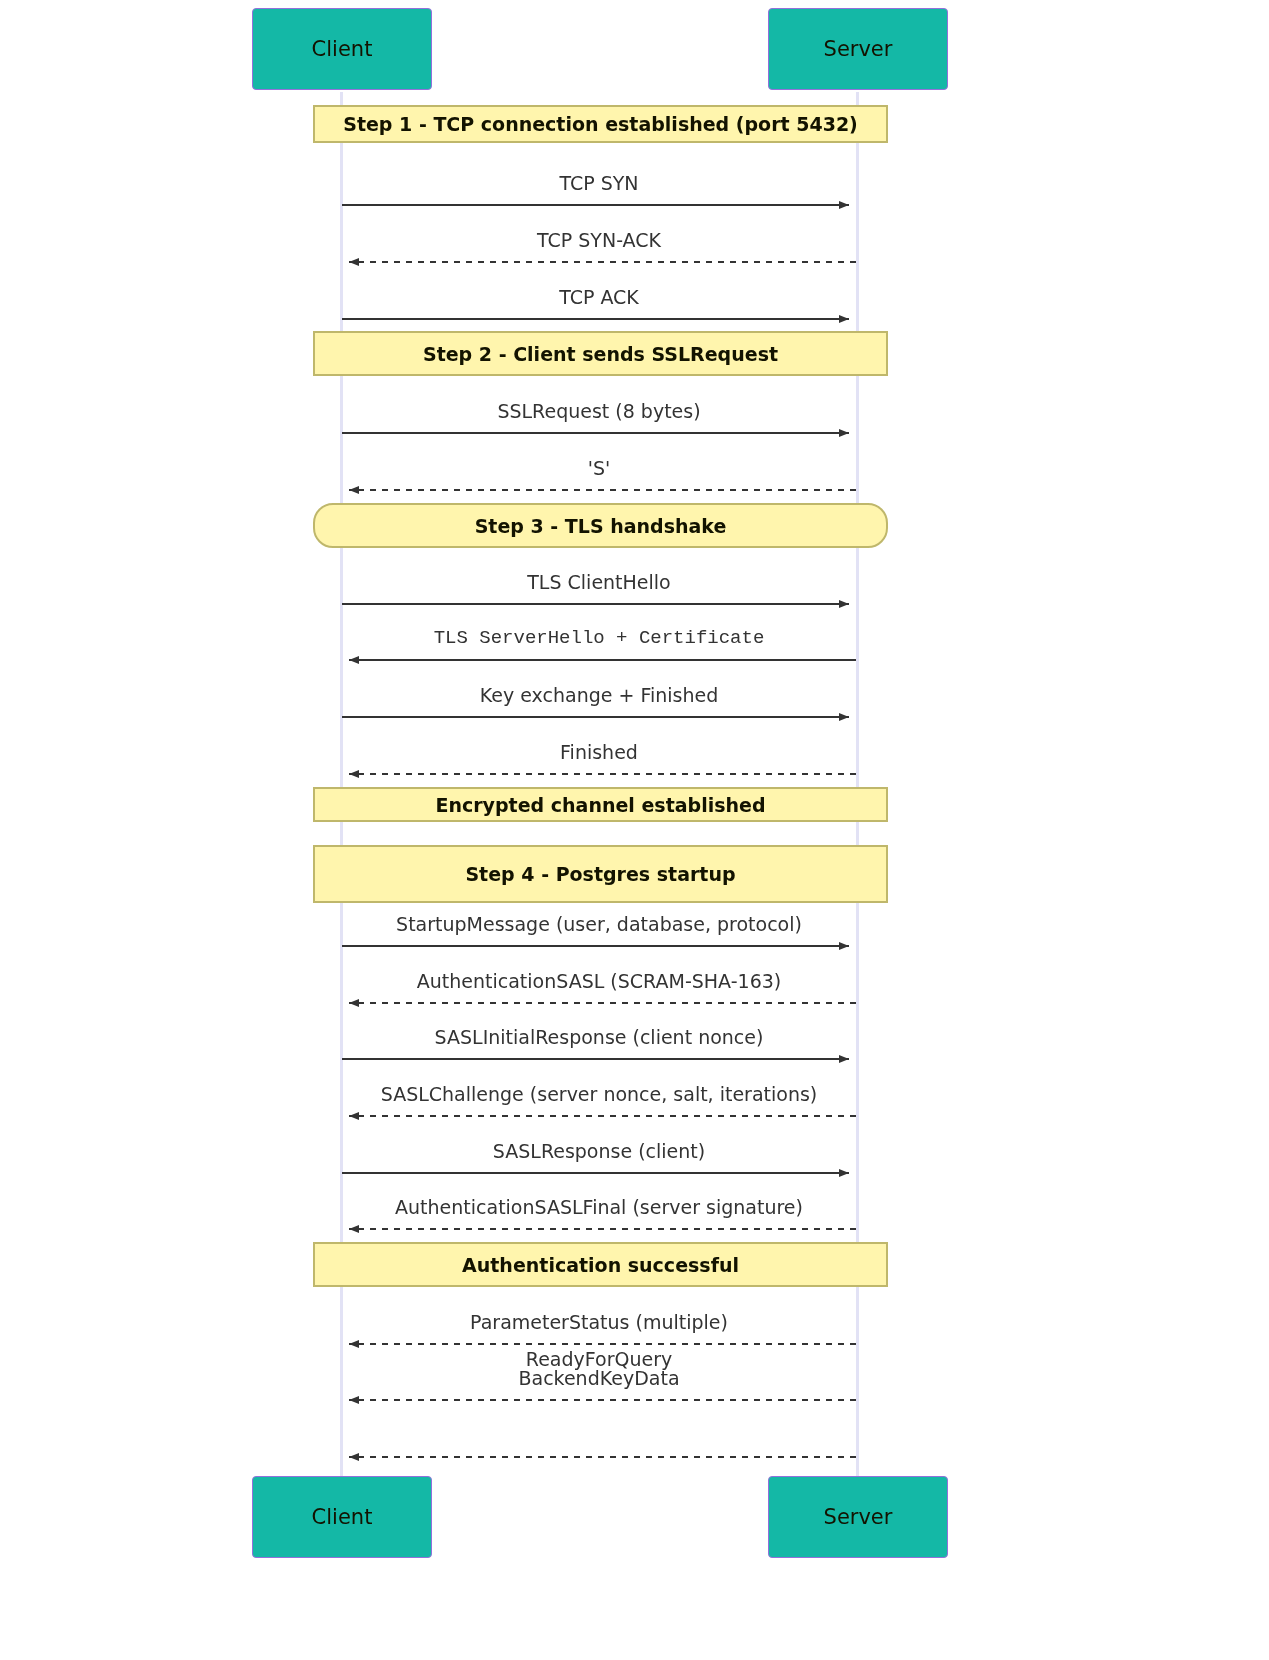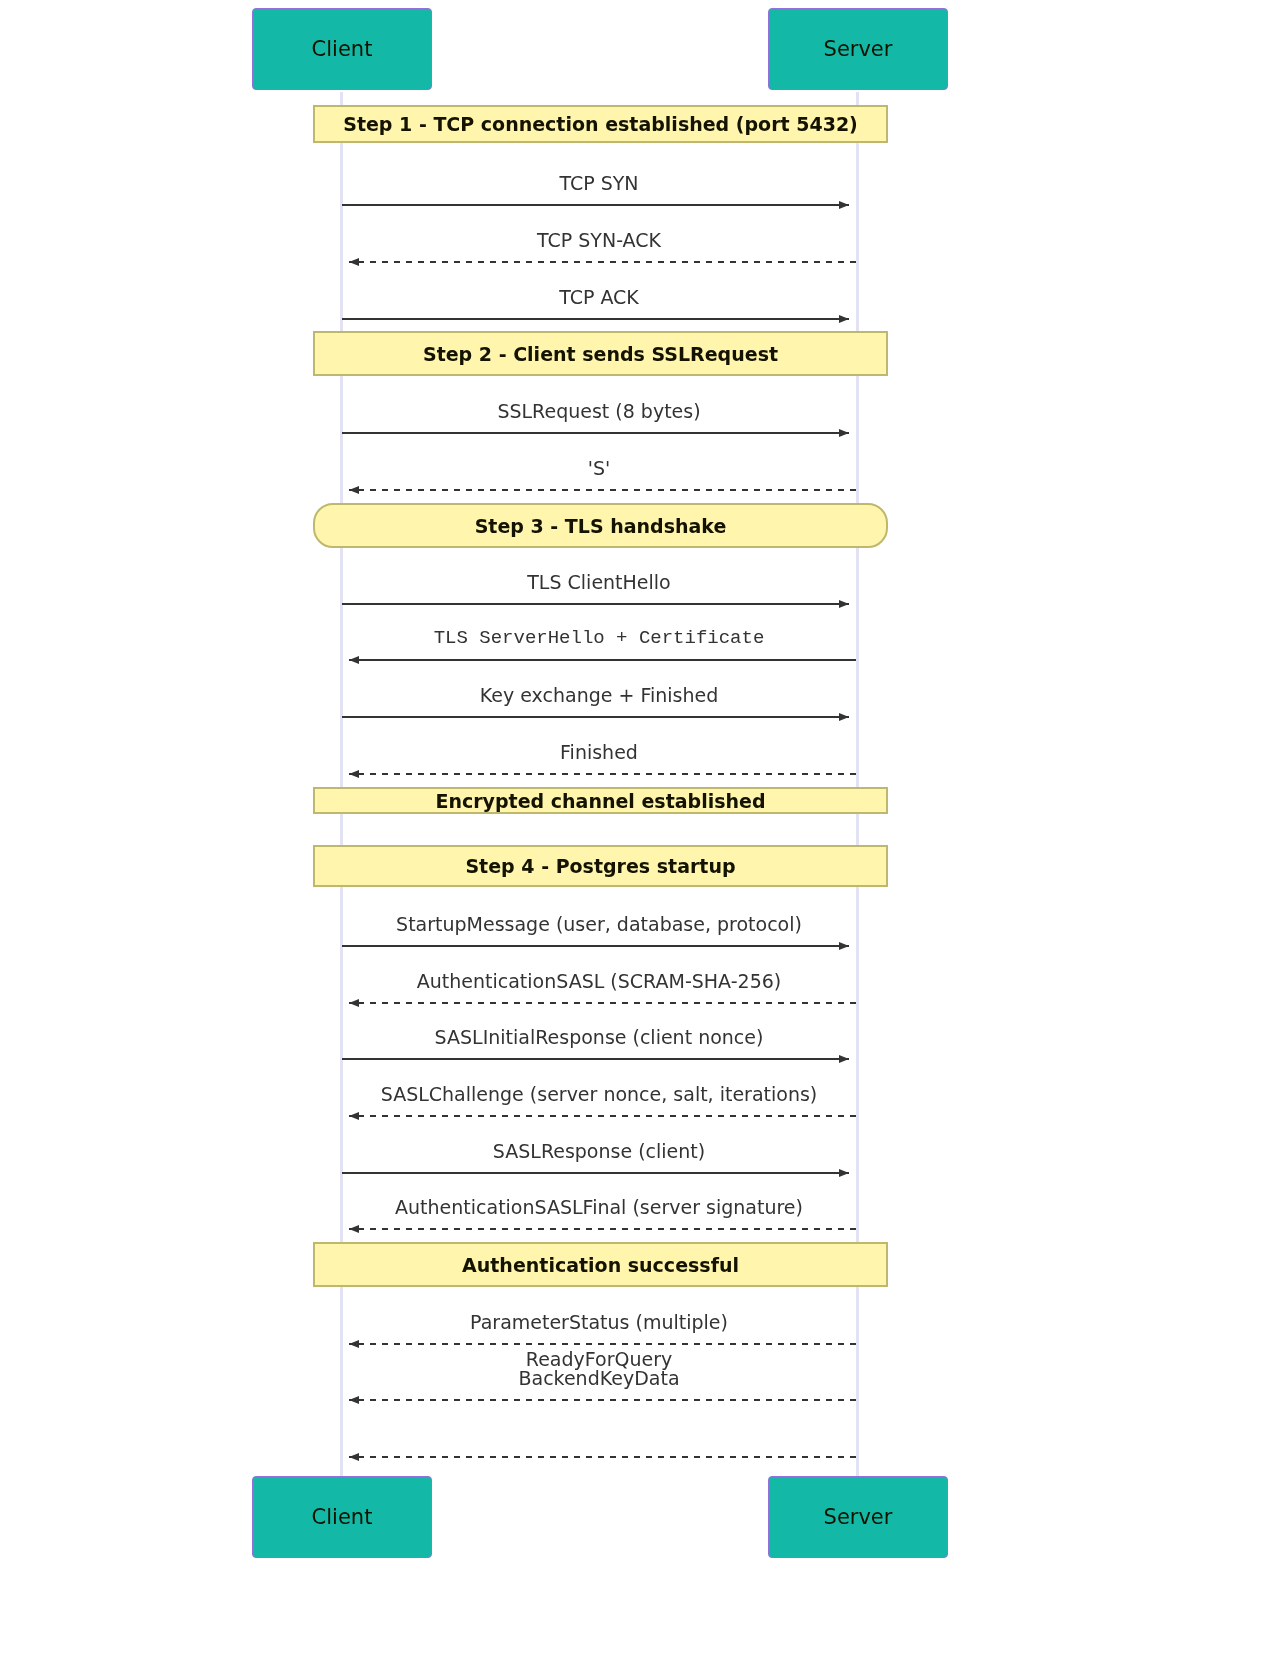--- a/index.html
+++ b/index.html
@@ -82,43 +82,43 @@
       <div class="msg-label" style="left: 599px; top: 172px;">TCP SYN</div>
       <div class="msg-label" style="left: 599px; top: 229px;">TCP SYN-ACK</div>
       <div class="msg-label" style="left: 599px; top: 286px;">TCP ACK</div>
       <div class="msg-label" style="left: 599px; top: 400px;">SSLRequest (8 bytes)</div>
       <div class="msg-label" style="left: 599px; top: 457px;">'S'</div>
       <div class="msg-label" style="left: 599px; top: 571px;">TLS ClientHello</div>
       <div class="msg-label" style="left: 599px; top: 627px; font-family: Liberation Mono, monospace;">TLS ServerHello + Certificate</div>
       <div class="msg-label" style="left: 599px; top: 684px;">Key exchange + Finished</div>
       <div class="msg-label" style="left: 599px; top: 741px;">Finished</div>
       <div class="msg-label" style="left: 599px; top: 913px;">StartupMessage (user, database, protocol)</div>
-      <div class="msg-label" style="left: 599px; top: 970px;">AuthenticationSASL (SCRAM-SHA-256)</div>
+      <div class="msg-label" style="left: 599px; top: 970px;">AuthenticationSASL (SCRAM-SHA-163)</div>
       <div class="msg-label" style="left: 599px; top: 1026px;">SASLInitialResponse (client nonce)</div>
       <div class="msg-label" style="left: 599px; top: 1083px;">SASLChallenge (server nonce, salt, iterations)</div>
       <div class="msg-label" style="left: 599px; top: 1140px;">SASLResponse (client)</div>
       <div class="msg-label" style="left: 599px; top: 1196px;">AuthenticationSASLFinal (server signature)</div>
       <div class="msg-label" style="left: 599px; top: 1311px;">ParameterStatus (multiple)</div>
       <div class="msg-label" style="left: 599px; top: 1367px;">BackendKeyData</div>
       <div class="msg-label" style="left: 599px; top: 1348px; text-align: right;">ReadyForQuery</div>
     </div>
   <div id="notes">
       <div class="note" style="left: 313px; top: 105px; width: 575px; height: 38px;">
         <span>Step 1 - TCP connection established (port 5432)</span>
       </div>
       <div class="note" style="left: 313px; top: 331px; width: 575px; height: 45px;">
         <span>Step 2 - Client sends SSLRequest</span>
       </div>
       <div class="note" style="left: 313px; top: 503px; width: 575px; height: 45px; border-radius: 20px;">
         <span>Step 3 - TLS handshake</span>
       </div>
-      <div class="note" style="left: 313px; top: 787px; width: 575px; height: 27px;">
+      <div class="note" style="left: 313px; top: 787px; width: 575px; height: 35px;">
         <span>Encrypted channel established</span>
       </div>
-      <div class="note" style="left: 313px; top: 845px; width: 575px; height: 42px;">
+      <div class="note" style="left: 313px; top: 845px; width: 575px; height: 58px;">
         <span>Step 4 - Postgres startup</span>
       </div>
       <div class="note" style="left: 313px; top: 1242px; width: 575px; height: 45px;">
         <span>Authentication successful</span>
       </div>
     </div>
 
   <div class="actor-box" style="left:252px;top:8px;width:180px;height:82px;">
     <span>Client</span>
   </div>

